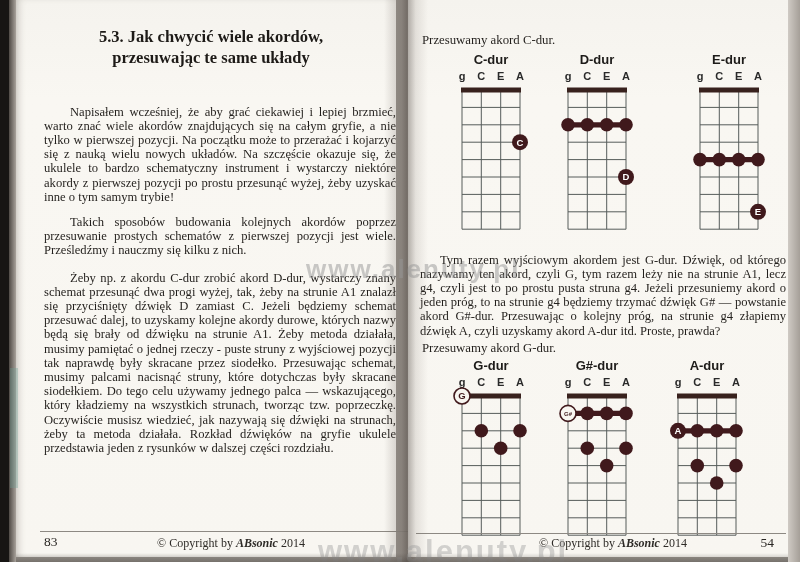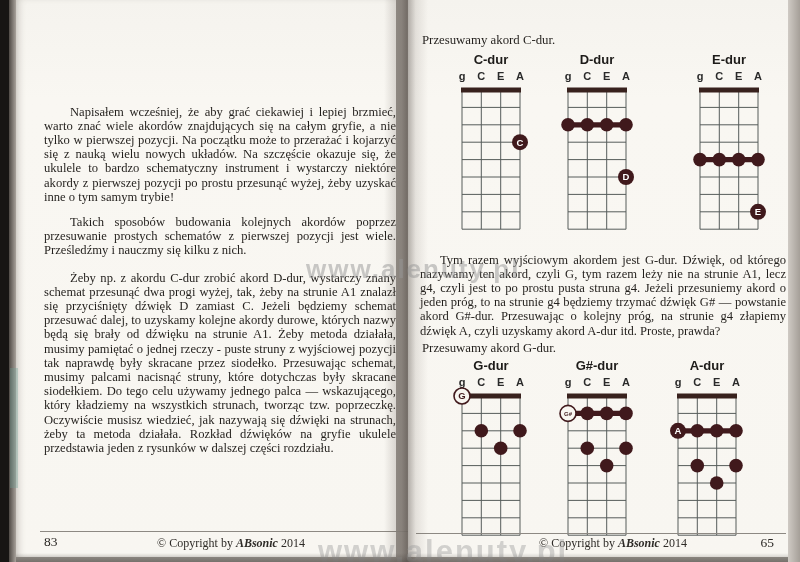--- a/index.html
+++ b/index.html
@@ -51,20 +51,24 @@
   .chord-col svg{display:block;}
   .r0s0{left:44px;top:48px}.r0s1{left:150px;top:48px}.r0s2{left:282px;top:48px}
   .r1s0{left:44px;top:354px}.r1s1{left:150px;top:354px}.r1s2{left:260px;top:354px}
 </style>
 </head>
 <body>
 
 <div class="scan">
 
   <div class="page page-left">
+    <div class="sec-title">
+      <div>5.3. Jak chwycić wiele akordów,</div>
+      <div>przesuwając te same układy</div>
+    </div>
     <p class="para p1">Napisałem wcześniej, że aby grać ciekawiej i lepiej brzmieć, warto znać wiele akordów znajdujących się na całym gryfie, a nie tylko w pierwszej pozycji. Na początku może to przerażać i kojarzyć się z nauką wielu nowych układów. Na szczęście okazuje się, że ukulele to bardzo schematyczny instrument i wystarczy niektóre akordy z pierwszej pozycji po prostu przesunąć wyżej, żeby uzyskać inne o tym samym trybie!</p>
     <p class="para p2">Takich sposobów budowania kolejnych akordów poprzez przesuwanie prostych schematów z pierwszej pozycji jest wiele. Prześledźmy i nauczmy się kilku z nich.</p>
     <p class="para p3">Żeby np. z akordu C-dur zrobić akord D-dur, wystarczy znany schemat przesunąć dwa progi wyżej, tak, żeby na strunie A1 znalazł się przyciśnięty dźwięk D zamiast C. Jeżeli będziemy schemat przesuwać dalej, to uzyskamy kolejne akordy durowe, których nazwy będą się brały od dźwięku na strunie A1. Żeby metoda działała, musimy pamiętać o jednej rzeczy - puste struny z wyjściowej pozycji tak naprawdę były skracane przez siodełko. Przesuwając schemat, musimy palcami nacisnąć struny, które dotychczas były skracane siodełkiem. Do tego celu używamy jednego palca — wskazującego, który kładziemy na wszystkich strunach, tworząc tzw. poprzeczkę. Oczywiście musisz wiedzieć, jak nazywają się dźwięki na strunach, żeby ta metoda działała. Rozkład dźwięków na gryfie ukulele przedstawia jeden z rysunków w dalszej części rozdziału.</p>
     <div class="footer-rule fr-left"></div>
     <div class="pagenum pn-left">83</div>
     <div class="copyright cp-left"><span>© Copyright by </span><span class="brand">ABsonic</span><span> 2014</span></div>
   </div>
 
   <div class="page page-right">
     <div class="intro intro-c">Przesuwamy akord C-dur.</div>
@@ -240,21 +244,21 @@
             <circle cx="29.3" cy="91.6" r="6.8" fill="#40191c"></circle>
             <circle cx="68" cy="91.6" r="6.8" fill="#40191c"></circle>
             <circle cx="48.7" cy="109" r="6.8" fill="#40191c"></circle>
             <circle cx="10" cy="56.8" r="8" fill="#40191c" stroke="#40191c" stroke-width="0"></circle>
             <text x="10" y="60.099999999999994" text-anchor="middle" font-family="&quot;Liberation Sans&quot;,sans-serif" font-size="9.5" font-weight="bold" fill="#ffffff">A</text>
           </svg>
         </div>
       </div>
     <div class="footer-rule fr-right"></div>
     <div class="copyright cp-right"><span>© Copyright by </span><span class="brand">ABsonic</span><span> 2014</span></div>
-    <div class="pagenum pn-right">65</div>
+    <div class="pagenum pn-right">54</div>
   </div>
 
   <div class="gutter"></div>
   <div class="watermark wm1">www.alenuty.pl</div>
   <div class="watermark wm2">www.alenuty.pl</div>
   <div class="bottom-shade"></div>
   <div class="edge-black"></div>
   <div class="edge-gray"></div>
   <div class="edge-tint"></div>
   <div class="edge-right"></div>

